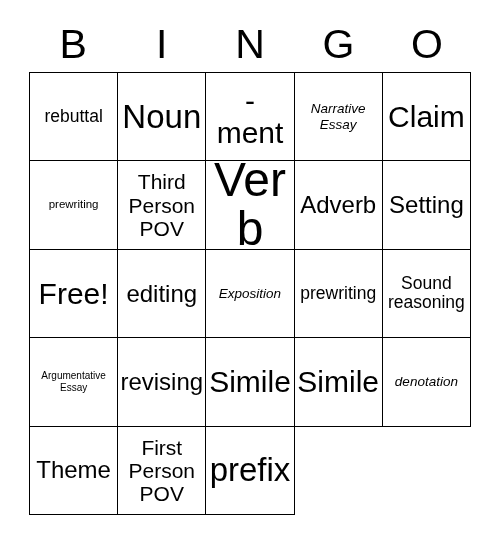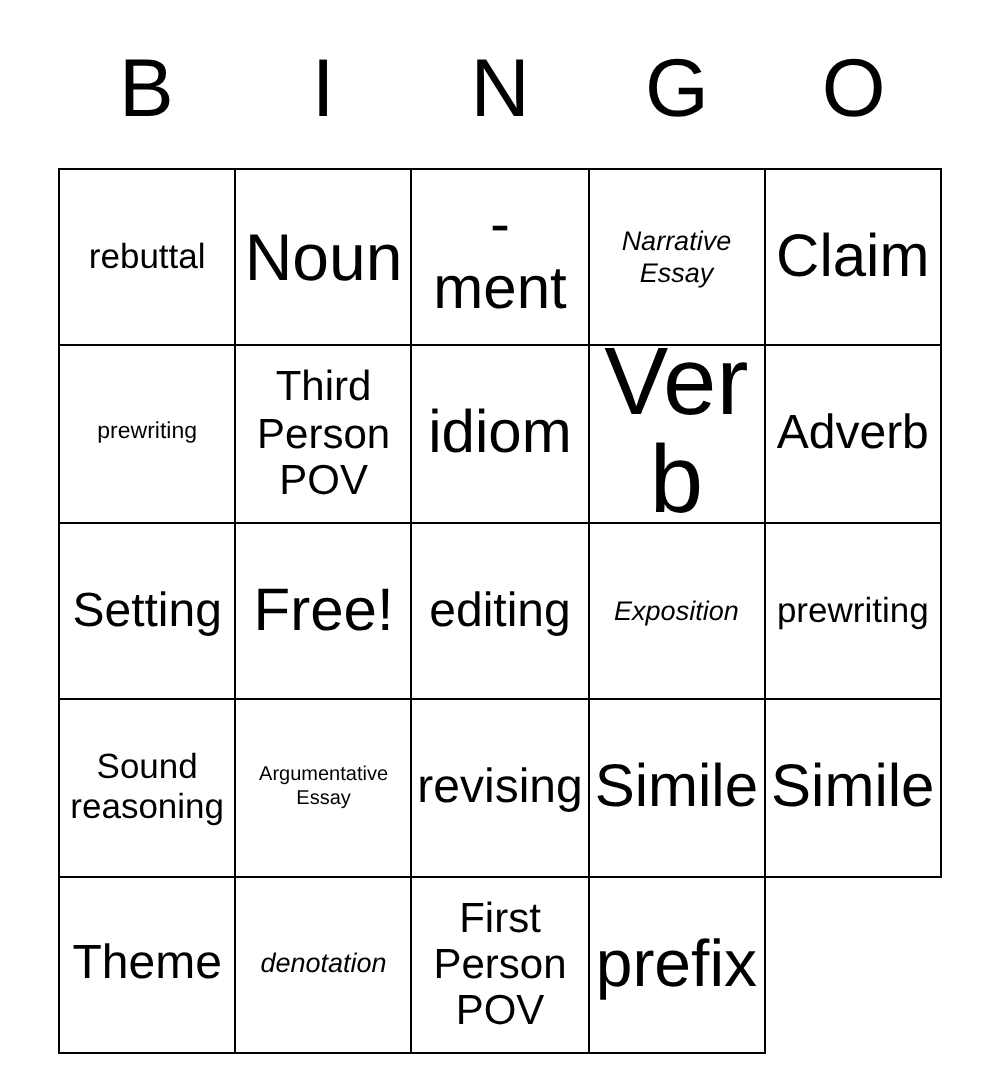--- a/index.html
+++ b/index.html
@@ -43,21 +43,21 @@
     font-weight: 400;
     letter-spacing: 0;
     color: #000;
     user-select: none;
   }
 
   
   #grid {
     position: absolute;
     left: 29px;
-    top: 84px;
+    top: 72px;
     width: 442px;
     height: 443px;
     display: grid;
     grid-template-columns: repeat(5, 1fr);
     grid-template-rows: repeat(5, 1fr);
     border-top: 1px solid #000;
     border-left: 1px solid #000;
     box-sizing: border-box;
     background: #ffffff;
   }
@@ -129,23 +129,20 @@
 
     <div class="cell">
         <span class="cell-text fs-sm">prewriting</span>
       </div>
     <div class="cell">
         <span class="cell-text fs-xl">Third
 Person
 POV</span>
       </div>
     <div class="cell">
-        <span class="cell-text fs-3xl">idiom</span>
-      </div>
-    <div class="cell">
         <span class="cell-text fs-5xl">Verb</span>
       </div>
 
     <div class="cell">
         <span class="cell-text fs-2xl">Adverb</span>
       </div>
     <div class="cell">
         <span class="cell-text fs-2xl">Setting</span>
       </div>
     <div class="cell">
@@ -173,24 +170,24 @@
         <span class="cell-text fs-2xl">revising</span>
       </div>
     <div class="cell">
         <span class="cell-text fs-3xl">Simile</span>
       </div>
 
     <div class="cell">
         <span class="cell-text fs-3xl">Simile</span>
       </div>
     <div class="cell">
-        <span class="cell-text fs-2xl">Theme</span>
+        <span class="cell-text fs-md">denotation</span>
       </div>
     <div class="cell">
-        <span class="cell-text fs-md">denotation</span>
+        <span class="cell-text fs-2xl">Theme</span>
       </div>
     <div class="cell">
         <span class="cell-text fs-xl">First
 Person
 POV</span>
       </div>
     <div class="cell">
         <span class="cell-text fs-4xl">prefix</span>
       </div>
 

